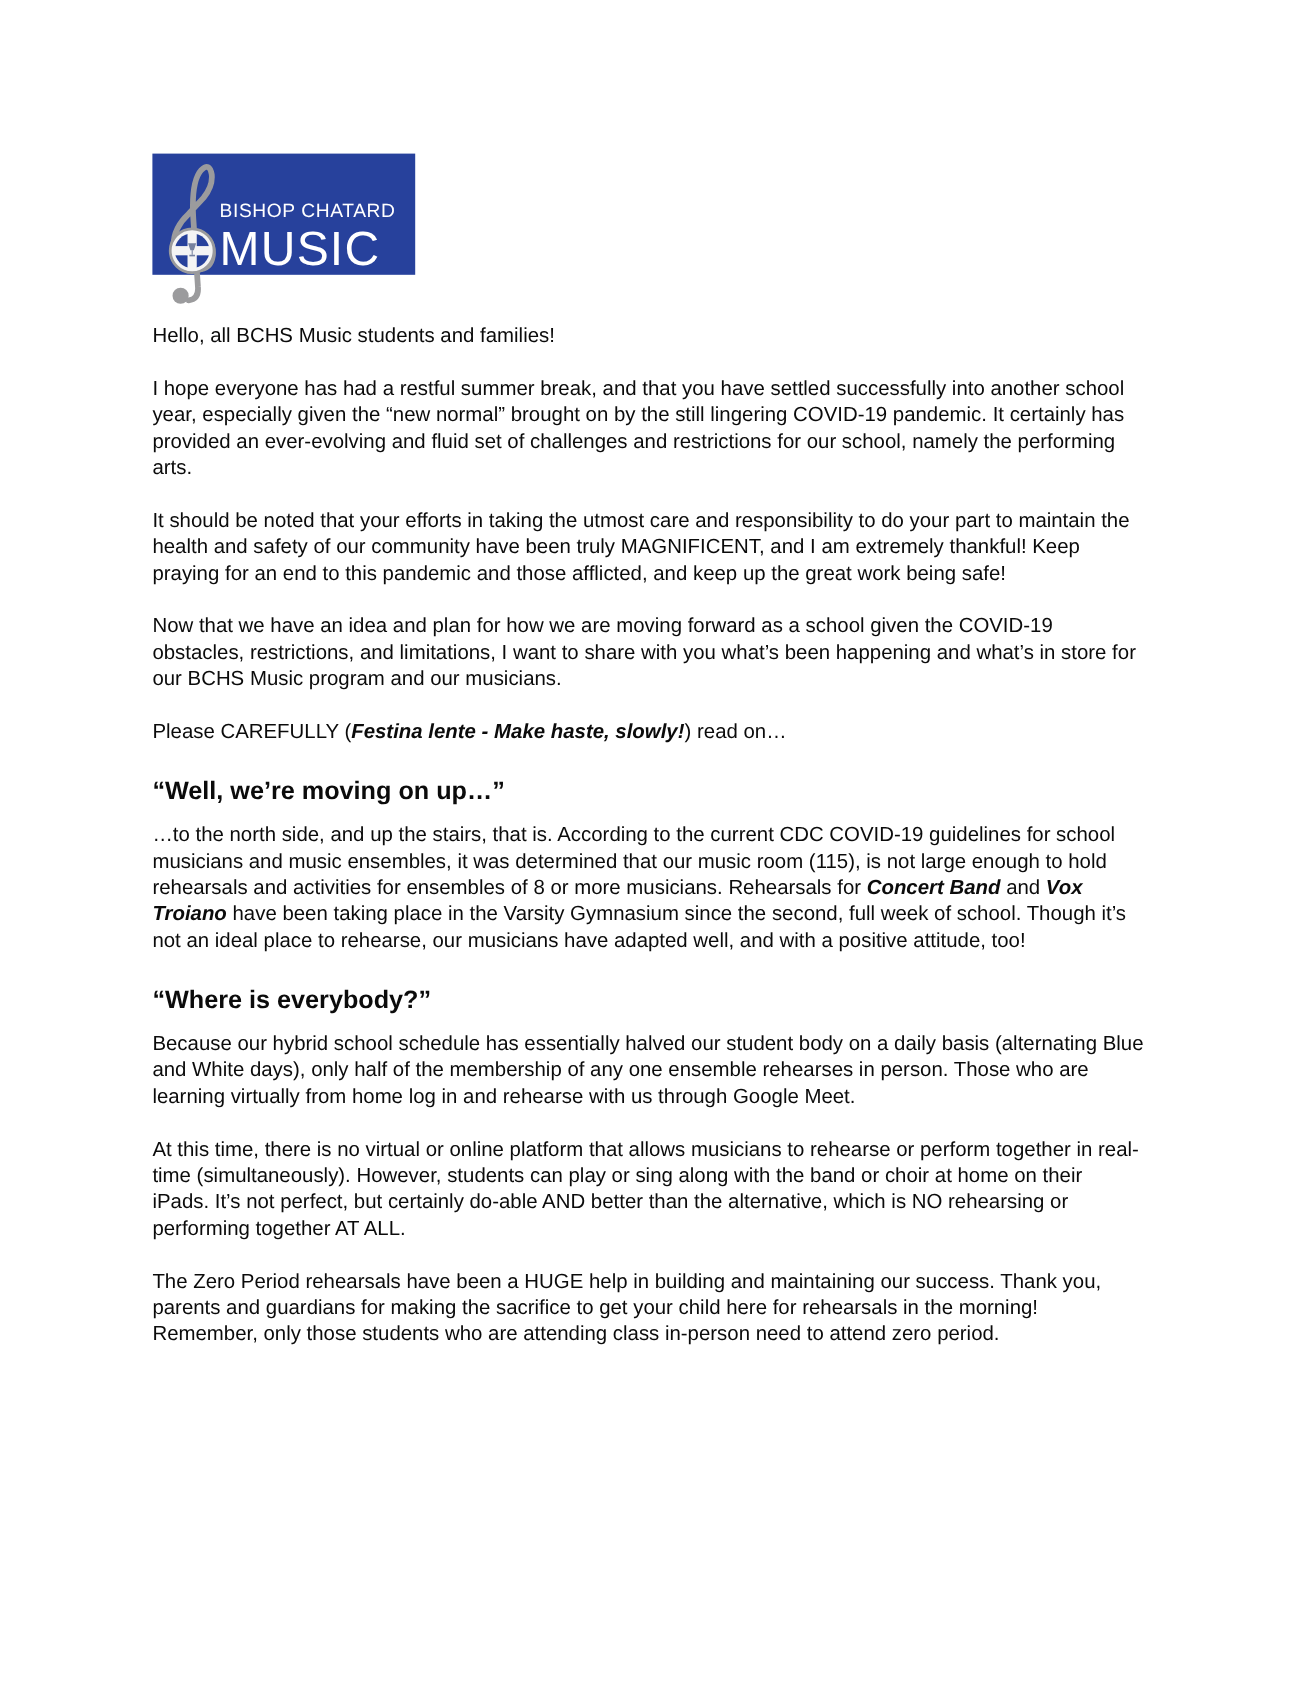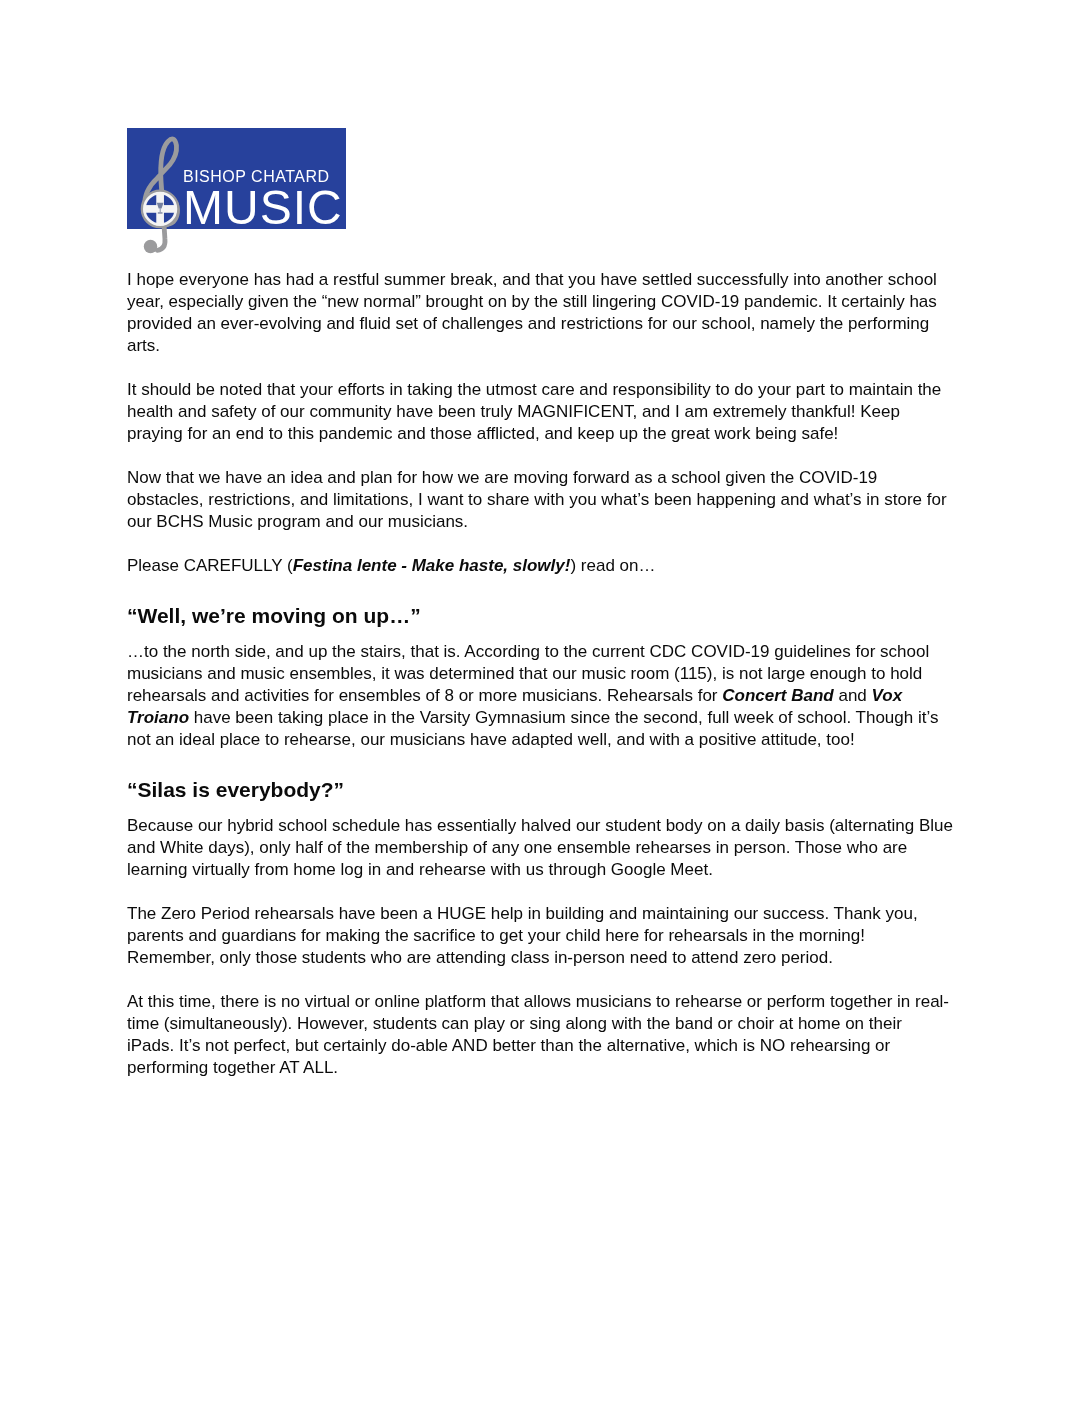--- a/index.html
+++ b/index.html
@@ -26,21 +26,21 @@
     background: var(--logo-blue);
     flex: 0 0 auto;
     padding-left: 44px;
   }
   .logo-art { position: absolute; left: 7px; top: 4px; height: 125px; width: 58px; }
   .logo-text { position: absolute; left: 56px; top: 40px; color: #ffffff; }
   .logo-line1 {
     font-size: 16px; line-height: 17px; letter-spacing: 0.5px; white-space: nowrap;
   }
   .logo-line2 {
-    font-size: 48px; line-height: 44px; letter-spacing: 1px; margin-top: 1px; white-space: nowrap;
+    font-size: 40px; line-height: 44px; letter-spacing: 1px; margin-top: 1px; white-space: nowrap;
   }
   .title {
     margin: 2px 0 0 29px;
     font-size: 34px; line-height: 46px; font-weight: normal;
     color: #060606; letter-spacing: 0;
   }
   .title div { white-space: nowrap; }
 
   
   .content {
@@ -87,25 +87,26 @@
       <div class="logo-text">
         <div class="logo-line1">BISHOP CHATARD</div>
         <div class="logo-line2">MUSIC</div>
       </div>
     </div>
 
 
   </header>
 
   <main class="content">
+      <p class="para"><span>Hello, all BCHS Music students and families!</span></p>
       <p class="para"><span>I hope everyone has had a restful summer break, and that you have settled successfully into another school year, especially given the “new normal” brought on by the still lingering COVID-19 pandemic. It certainly has provided an ever-evolving and fluid set of challenges and restrictions for our school, namely the performing arts.</span></p>
       <p class="para"><span>It should be noted that your efforts in taking the utmost care and responsibility to do your part to maintain the health and safety of our community have been truly MAGNIFICENT, and I am extremely thankful! Keep praying for an end to this pandemic and those afflicted, and keep up the great work being safe!</span></p>
       <p class="para"><span>Now that we have an idea and plan for how we are moving forward as a school given the COVID-19 obstacles, restrictions, and limitations, I want to share with you what’s been happening and what’s in store for our BCHS Music program and our musicians.</span></p>
       <p class="para"><span class="run-b">Please CAREFULLY (</span><span class="run-bi">Festina lente - Make haste, slowly!</span><span class="run-b">) read on…</span></p>
       <h2 class="section-heading">“Well, we’re moving on up…”</h2>
       <p class="para"><span>…to the north side, and up the stairs, that is. According to the current CDC COVID-19 guidelines for school musicians and music ensembles, it was determined that our music room (115), is not large enough to hold rehearsals and activities for ensembles of 8 or more musicians. Rehearsals for </span><span class="run-bi">Concert Band</span><span> and </span><span class="run-bi">Vox Troiano</span><span> have been taking place in the Varsity Gymnasium since the second, full week of school. Though it’s not an ideal place to rehearse, our musicians have adapted well, and with a positive attitude, too!</span></p>
-      <h2 class="section-heading">“Silas is everybody?”</h2>
+      <h2 class="section-heading">“Where is everybody?”</h2>
       <p class="para"><span>Because our hybrid school schedule has essentially halved our student body on a daily basis (alternating Blue and White days), only half of the membership of any one ensemble rehearses in person. Those who are learning virtually from home log in and rehearse with us through Google Meet.</span></p>
+      <p class="para"><span>At this time, there is no virtual or online platform that allows musicians to rehearse or perform together in real-time (simultaneously). However, students can play or sing along with the band or choir at home on their iPads. It’s not perfect, but certainly do-able AND better than the alternative, which is NO rehearsing or performing together AT ALL.</span></p>
       <p class="para"><span class="run-b">The Zero Period rehearsals have been a HUGE help in building and maintaining our success. Thank you, parents and guardians for making the sacrifice to get your child here for rehearsals in the morning! Remember, only those students who are attending class in-person need to attend zero period.</span></p>
-      <p class="para"><span>At this time, there is no virtual or online platform that allows musicians to rehearse or perform together in real-time (simultaneously). However, students can play or sing along with the band or choir at home on their iPads. It’s not perfect, but certainly do-able AND better than the alternative, which is NO rehearsing or performing together AT ALL.</span></p>
     </main>
 
 </div>
 
 </body></html>

